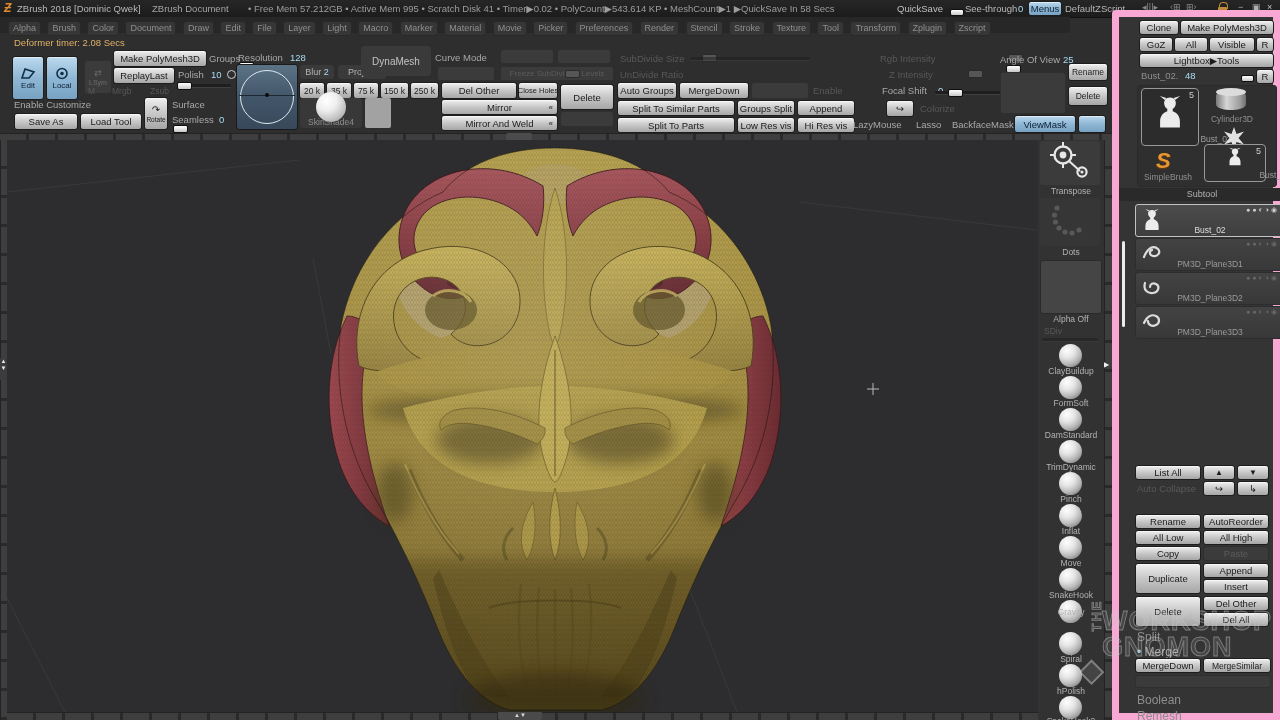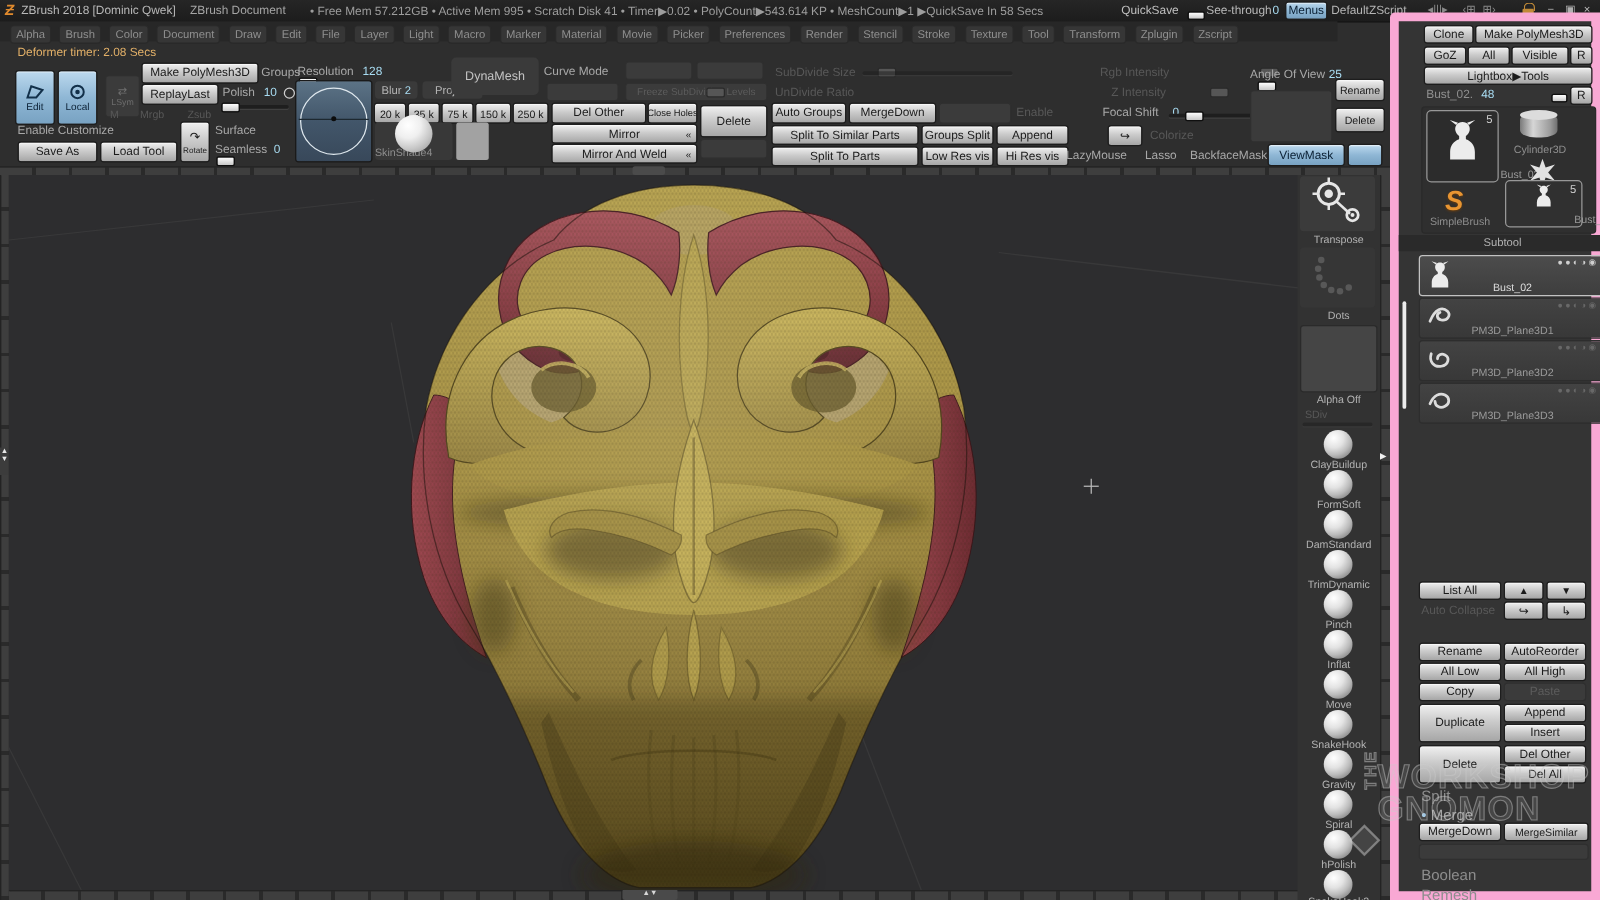--- a/index.html
+++ b/index.html
@@ -204,21 +204,21 @@
     <div class="abs" style="left:361px;top:13px;width:70px;height:30px;background:#3a3a3a;border-radius:4px;color:#c3c3c3;font-size:10px;
          display:flex;align-items:center;justify-content:center">DynaMesh</div>
 
     <div class="b" style="left:299px;top:49px;width:24px;height:15px;font-size:8.5px">20 k</div>
     <div class="b" style="left:326px;top:49px;width:24px;height:15px;font-size:8.5px">35 k</div>
     <div class="b" style="left:353px;top:49px;width:24px;height:15px;font-size:8.5px">75 k</div>
     <div class="b" style="left:380px;top:49px;width:27px;height:15px;font-size:8.5px">150 k</div>
     <div class="b" style="left:410px;top:49px;width:27px;height:15px;font-size:8.5px">250 k</div>
 
     <div class="abs" style="left:300px;top:65px;width:62px;height:30px;background:#383838;border-radius:3px">
-      <span class="abs" style="width:100%;bottom:1px;font-size:8.5px;color:#8e8e8e">SkinShade4</span>
+      <span class="abs" style="width:100%;text-align:center;bottom:1px;font-size:8.5px;color:#8e8e8e">SkinShade4</span>
     </div>
     <div class="abs" style="left:316px;top:59px;width:30px;height:30px;border-radius:50%;
          background:radial-gradient(circle at 35% 28%,#ffffff,#efefef 35%,#c6c6c6 65%,#8f8f8f)"></div>
     <div class="abs" style="left:365px;top:65px;width:26px;height:30px;background:#a2a2a2;border-radius:2px"></div>
 
     <span class="lb" style="left:435px;top:19px">Curve Mode</span>
     <div class="b bd" style="left:500px;top:16px;width:52px;height:13px"></div>
     <div class="b bd" style="left:557px;top:16px;width:52px;height:13px"></div>
     <div class="b bd" style="left:437px;top:33px;width:56px;height: 13px"></div>
     <div class="b bd" style="left:500px;top:33px;width:112px;height:13px;font-size:8px">Freeze SubDivision Levels</div>
@@ -456,21 +456,21 @@
     <div class="blab" style="left:0;top:322px">TrimDynamic</div>
     <div class="sphere" style="left:21px;top:332px"></div>
     <div class="blab" style="left:0;top:354px">Pinch</div>
     <div class="sphere" style="left:21px;top:364px"></div>
     <div class="blab" style="left:0;top:386px">Inflat</div>
     <div class="sphere" style="left:21px;top:396px"></div>
     <div class="blab" style="left:0;top:418px">Move</div>
     <div class="sphere" style="left:21px;top:428px"></div>
     <div class="blab" style="left:0;top:450px">SnakeHook</div>
     <div class="sphere" style="left:21px;top:460px"></div>
-    <div class="blab" style="left:0;top:482px">Gravity</div>
+    <div class="blab" style="left:0;top:467px">Gravity</div>
     <div class="sphere" style="left:21px;top:492px"></div>
     <div class="blab" style="left:0;top:514px">Spiral</div>
     <div class="sphere" style="left:21px;top:524px"></div>
     <div class="blab" style="left:0;top:546px">hPolish</div>
     <div class="sphere" style="left:21px;top:556px"></div>
     <div class="blab" style="left:0;top:576px">SnakeHook2</div>
   </div>
 
   <div class="abs" style="left:1112px;top:10px;width:168px;height:710px;background:#343434;border:7px solid #f9a8d4;border-radius:4px 0 0 0;box-sizing:border-box">
 

